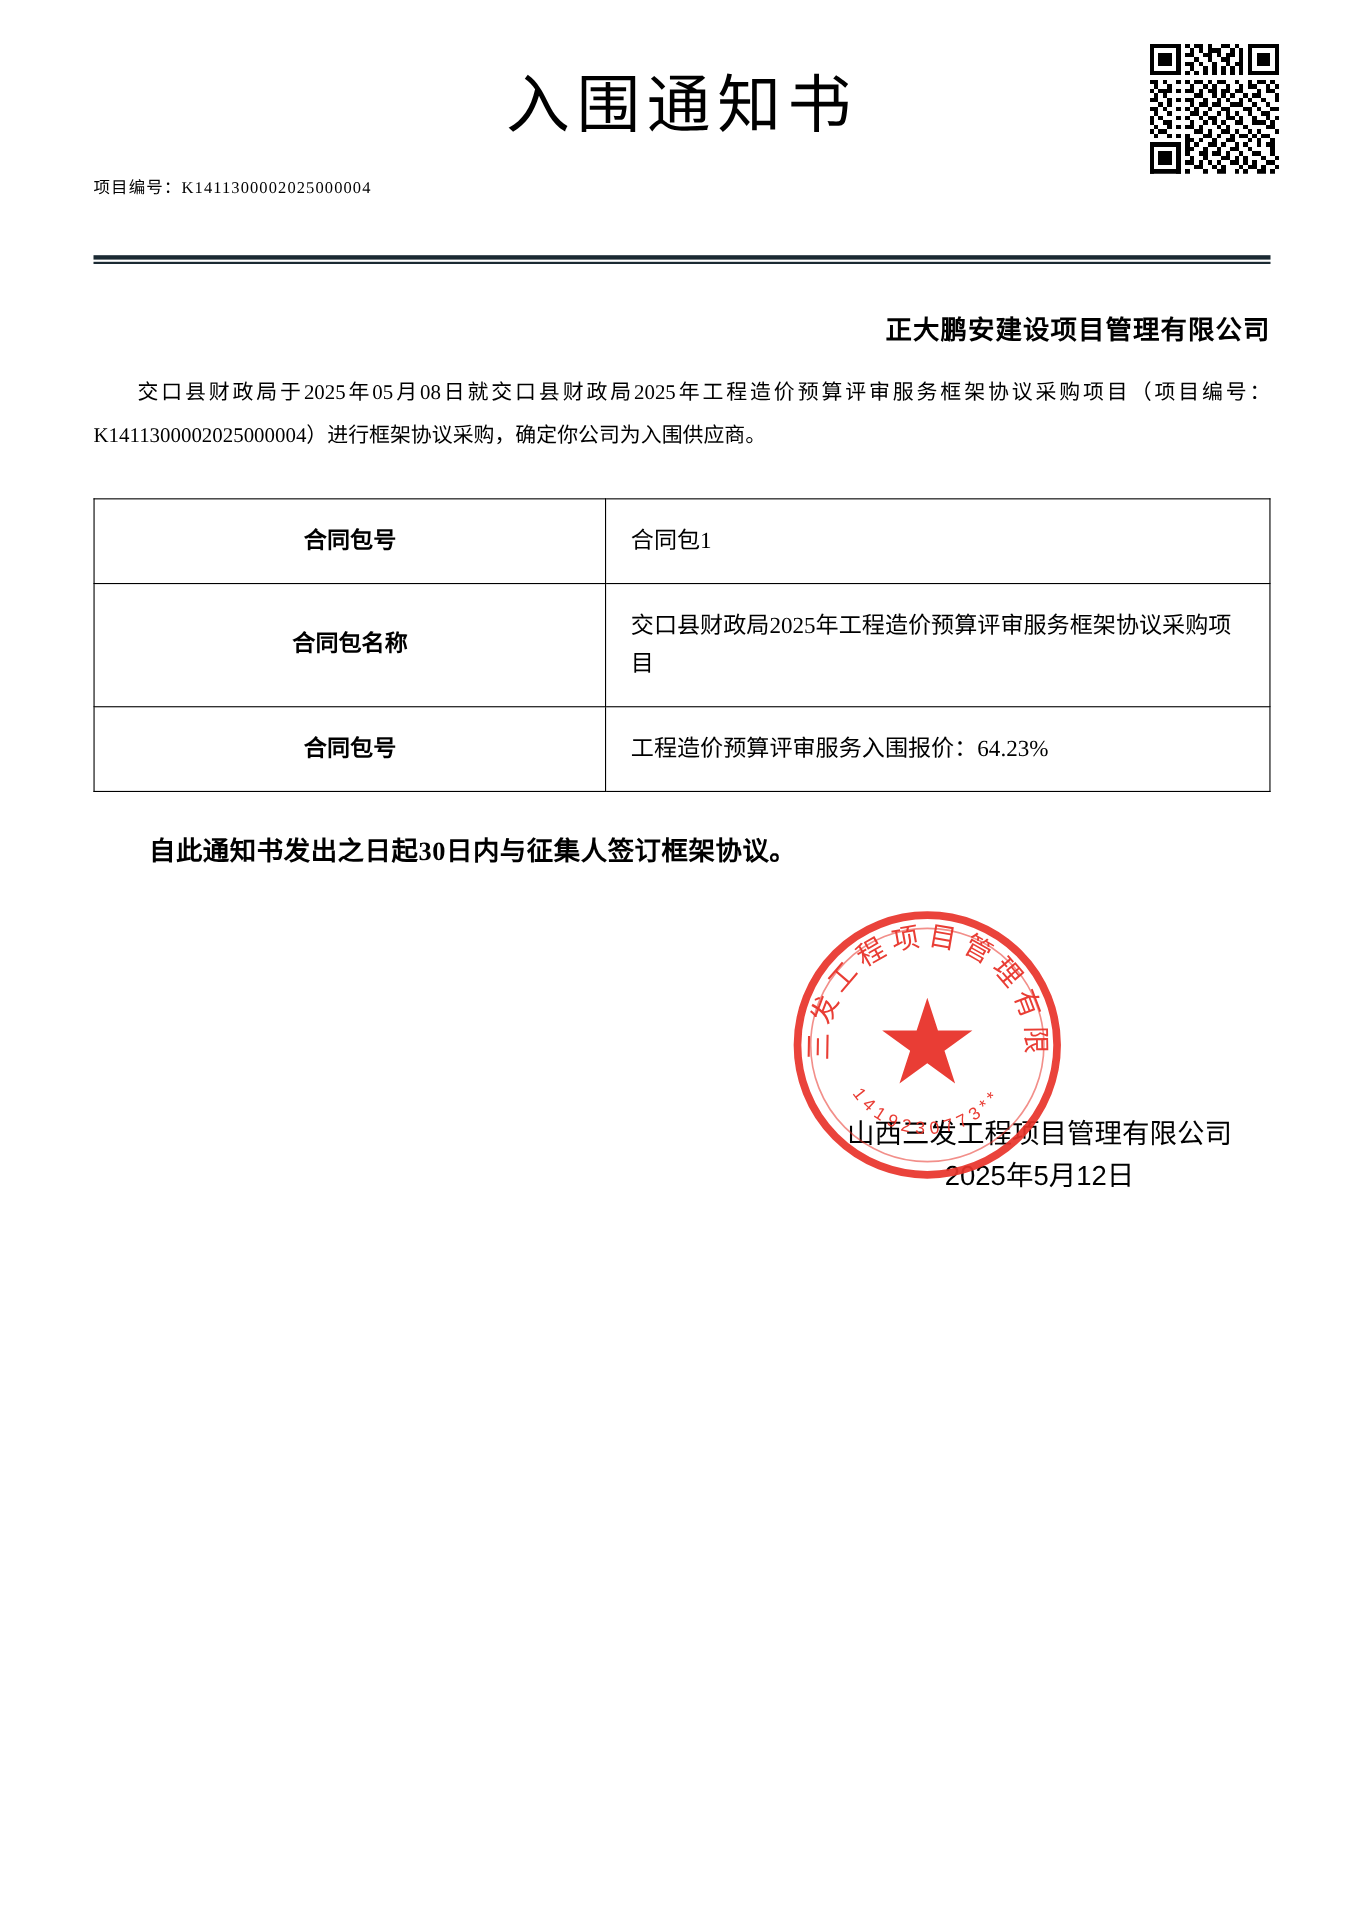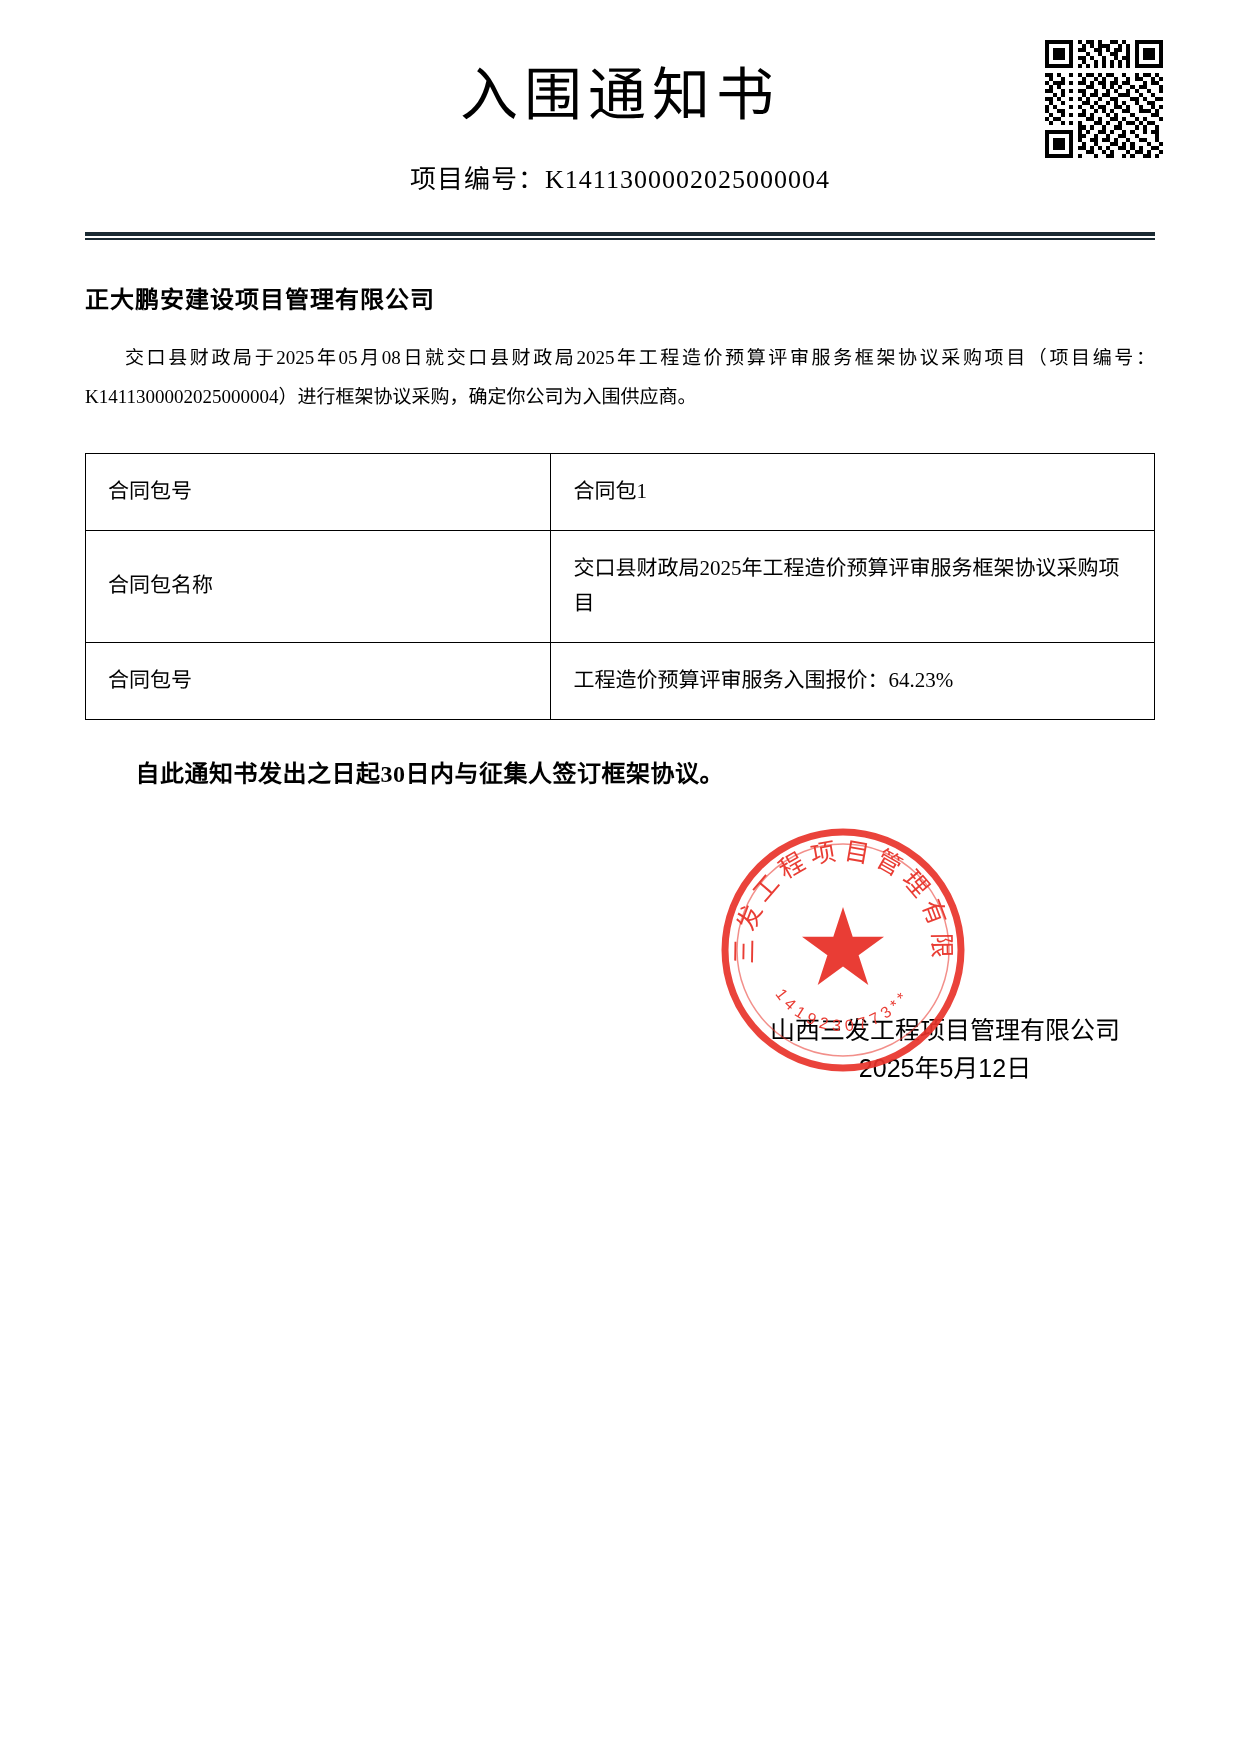--- a/index.html
+++ b/index.html
@@ -31,22 +31,21 @@
   }
   .doc-title {
     text-align: center;
     font-size: 58px;
     letter-spacing: 6px;
     font-weight: 400;
     padding-top: 48px;
     font-family: "Liberation Serif", "DejaVu Serif", serif;
   }
   .doc-subtitle {
-    text-align: center;
-    font-size: 26px;
+    font-size: 15px;
     margin-top: 26px;
     letter-spacing: 1px;
   }
 
   
   .qr-wrap {
     position: absolute;
     top: 40px;
     right: -8px;
     width: 118px;
@@ -73,20 +72,21 @@
     height: 1.5px;
     background: #1b2a33;
   }
 
   
   .recipient {
     margin-top: 40px;
     font-size: 24px;
     font-weight: bold;
     letter-spacing: 1px;
+    text-align: right;
   }
   .para {
     margin-top: 24px;
     font-size: 19px;
     line-height: 2.05;
     text-indent: 2.1em;
     text-align: justify;
   }
 
   
@@ -98,21 +98,22 @@
   }
   table.info td {
     border: 1.3px solid #000000;
     padding: 20px 22px;
     font-size: 21px;
     vertical-align: middle;
     line-height: 1.7;
   }
   table.info td.label {
     width: 43%;
-    font-weight: normal;
+    font-weight: bold;
+    text-align: center;
   }
   table.info td.value {
     width: 57%;
     font-weight: normal;
   }
 
   .note {
     margin-top: 34px;
     font-size: 24px;
     font-weight: bold;

